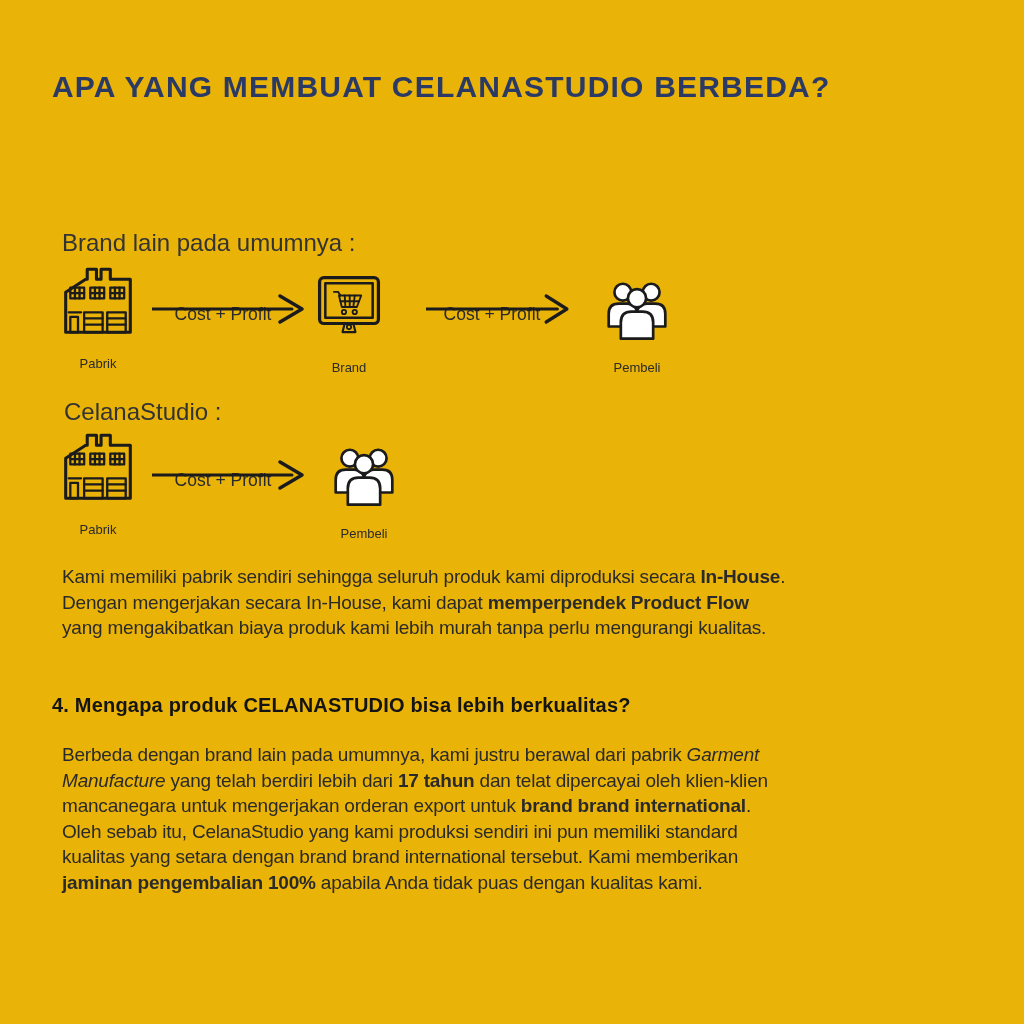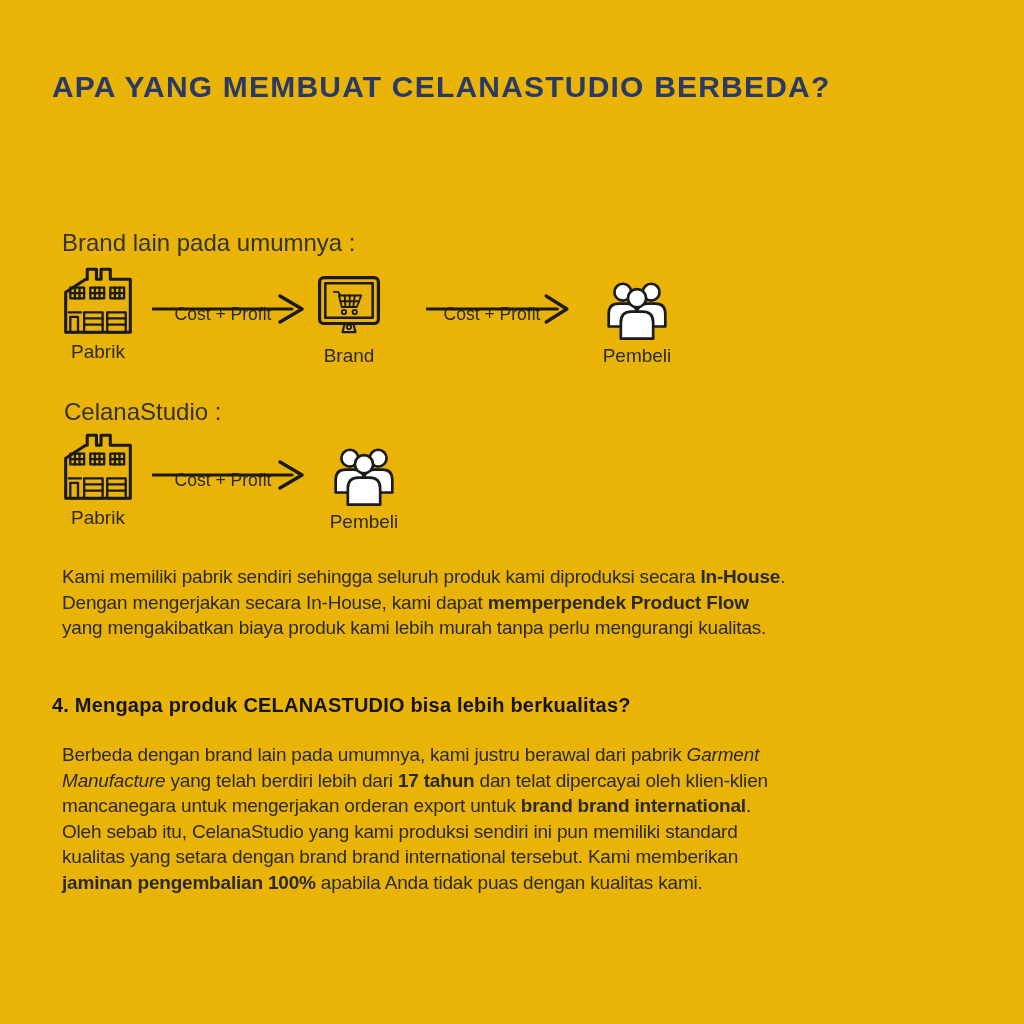--- a/index.html
+++ b/index.html
@@ -35,22 +35,22 @@
     white-space: nowrap;
   }
   .node {
     position: absolute;
     display: flex;
     flex-direction: column;
     align-items: center;
   }
   .node svg { display: block; }
   .node-label {
-    margin-top: 5px;
-    font-size: 19px;
+    margin-top: 20px;
+    font-size: 13px;
     color: #2b2b2b;
     white-space: nowrap;
     text-align: center;
   }
   .arrow {
     position: absolute;
     height: 46px;
   }
   .arrow-label {
     position: absolute;

